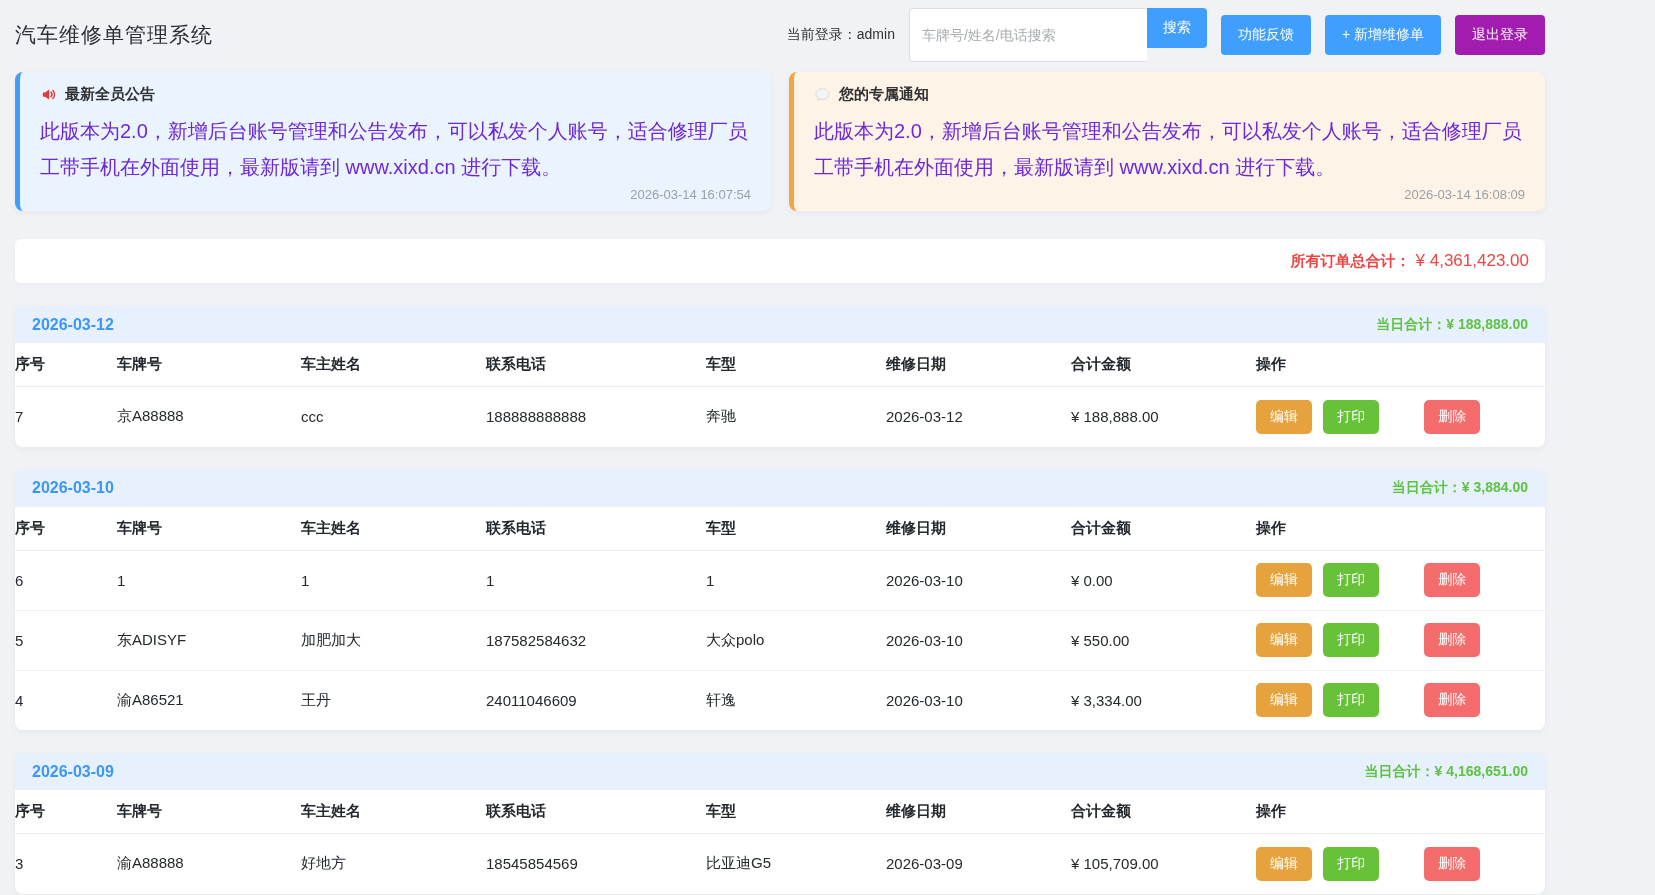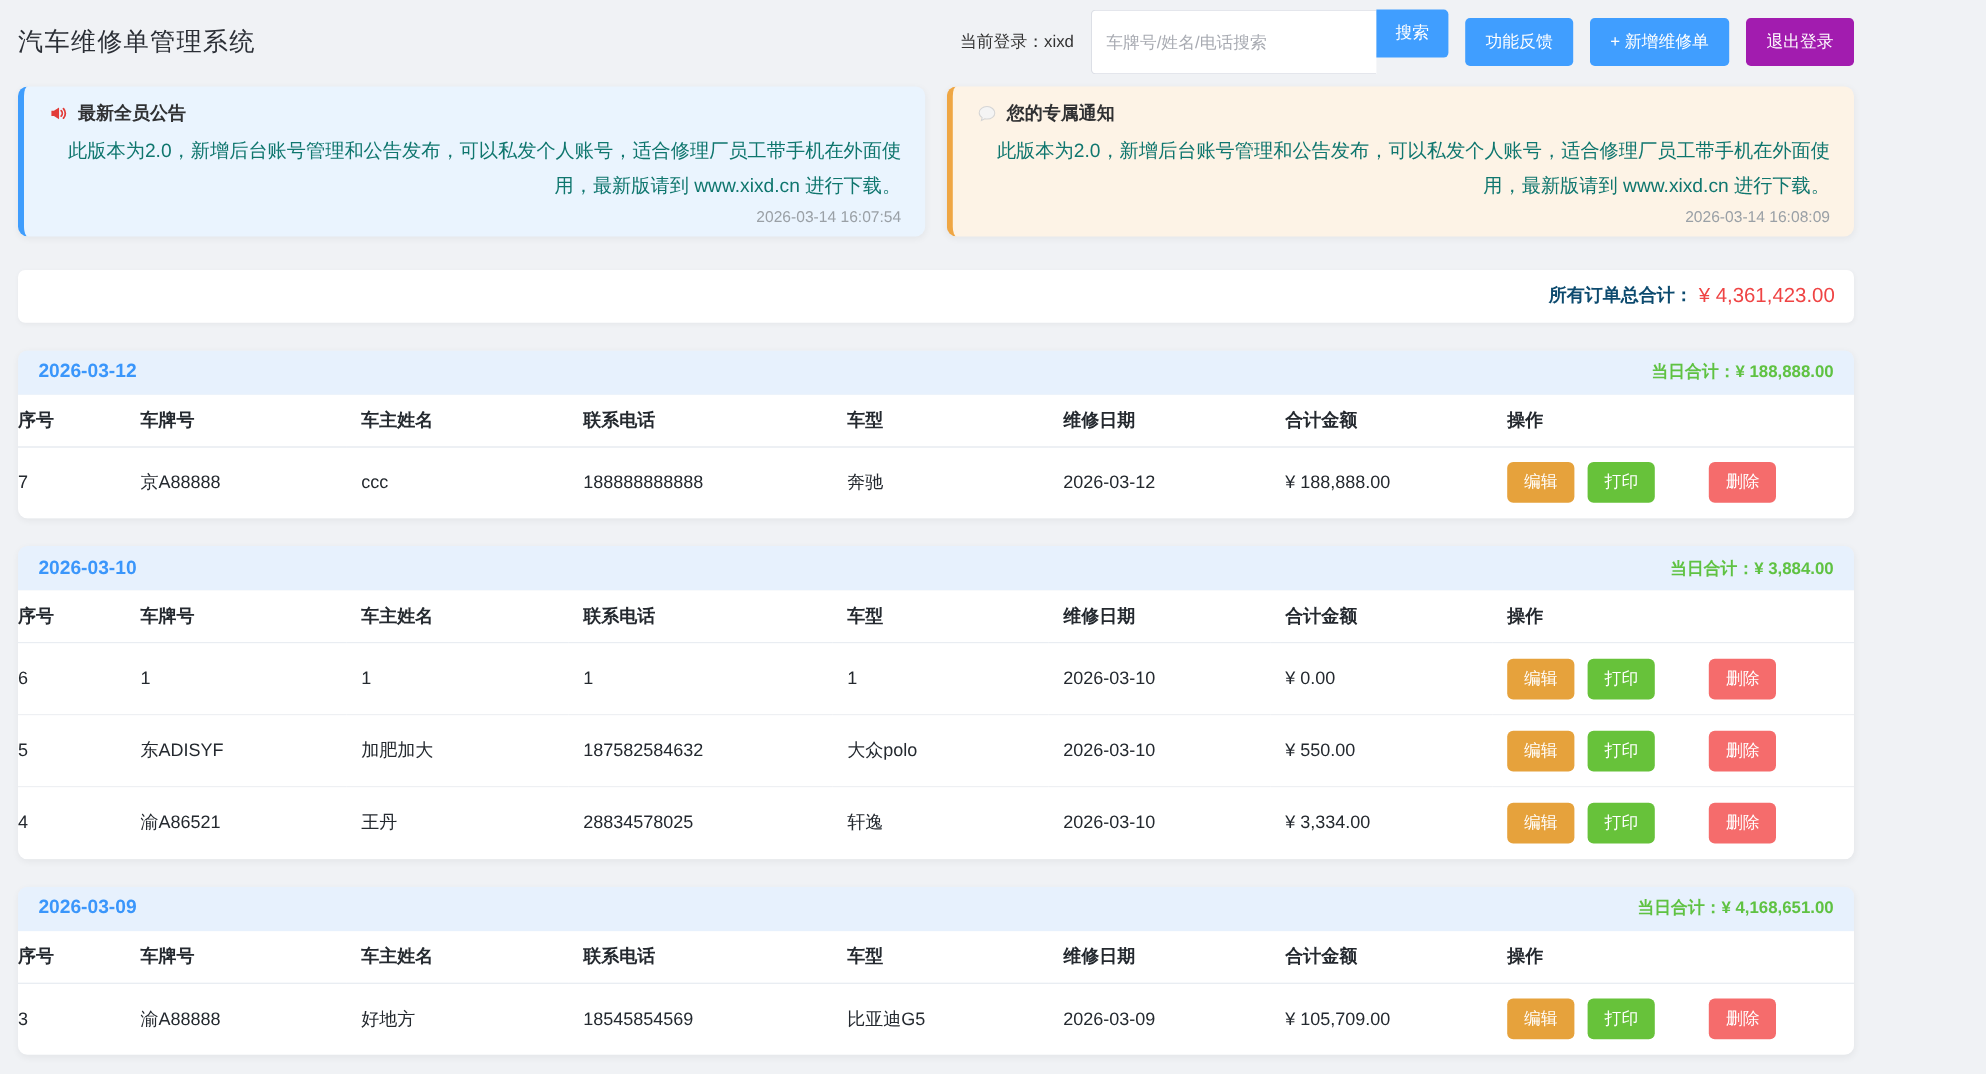--- a/index.html
+++ b/index.html
@@ -35,30 +35,30 @@
   
   .announcements { display:flex; gap:18px; margin-top:2px; }
   .notice {
     flex:1; border-radius:8px; padding:13px 20px 9px;
     box-shadow:0 2px 6px rgba(0,0,0,0.05);
   }
   .notice-blue   { background:#eaf4fe; border-left:5px solid #3f9dfd;padding-left:20px; }
   .notice-orange { background:#fdf3e6; border-left:5px solid #efa643; }
   .notice-title-row { display:flex; align-items:center; gap:8px; font-size:15px; font-weight:bold; color:#303133; }
   .notice-title-row .icon { display:inline-flex; }
-  .notice-body { margin-top:9px; font-size:16px; color:#0f766e; line-height:1.8;text-align:right; }
+  .notice-body { margin-top:9px; font-size:20px; color:#6d28d9; line-height:1.8; }
   .notice-time { text-align:right; font-size:13px; color:#9aa0a6; margin-top:2px; }
 
   
   .summary-bar {
     margin-top:28px; background:#fff; border-radius:6px; height:44px;
     display:flex; align-items:center; justify-content:flex-end; padding:0 16px;
     box-shadow:0 1px 4px rgba(0,0,0,0.04);
   }
-  .summary-label  { font-size:15px; font-weight:bold; color:#0c4a6e; }
+  .summary-label  { font-size:15px; font-weight:bold; color:#ef4444; }
   .summary-amount { font-size:17px; font-weight:normal; color:#ef4444; margin-left:5px; }
 
   
   .day-section { margin-top:23px; border-radius:8px; overflow:hidden; box-shadow:0 2px 6px rgba(0,0,0,0.05); }
   .day-header {
     background:#e7f1fd; height:37px; display:flex; align-items:center;
     justify-content:space-between; padding:0 17px;
   }
   .day-date  { color:#3a96fb; font-weight:bold; font-size:16px; }
   .day-total { color:#5fc242; font-weight:bold; font-size:14px; }
@@ -80,21 +80,21 @@
   .abtn-delete { background:#f56c6c;margin-left:34px; }
 </style>
 </head>
 <body>
 
 <div class="container">
 
   <header class="topbar">
     <h1 class="app-title">汽车维修单管理系统</h1>
     <div class="topbar-right">
-      <span class="login-info"><span>当前登录：</span><span>xixd</span></span>
+      <span class="login-info"><span>当前登录：</span><span>admin</span></span>
       <span class="search-group">
         <input class="search-input" type="text" placeholder="车牌号/姓名/电话搜索" style="">
         <button class="btn btn-blue btn-search">搜索</button>
       </span>
       <button class="btn btn-blue">功能反馈</button>
       <button class="btn btn-blue">+ 新增维修单</button>
       <button class="btn btn-red">退出登录</button>
     </div>
   </header>
 
@@ -242,21 +242,21 @@
       <button class="abtn abtn-edit">编辑</button>
       <button class="abtn abtn-print">打印</button>
       <button class="abtn abtn-delete">删除</button>
     </td>
   </tr>
 
   <tr>
     <td>4</td>
     <td>渝A86521</td>
     <td>王丹</td>
-    <td>28834578025</td>
+    <td>24011046609</td>
     <td>轩逸</td>
     <td>2026-03-10</td>
     <td>¥ 3,334.00</td>
     <td>
       <button class="abtn abtn-edit">编辑</button>
       <button class="abtn abtn-print">打印</button>
       <button class="abtn abtn-delete">删除</button>
     </td>
   </tr>
 </tbody>

